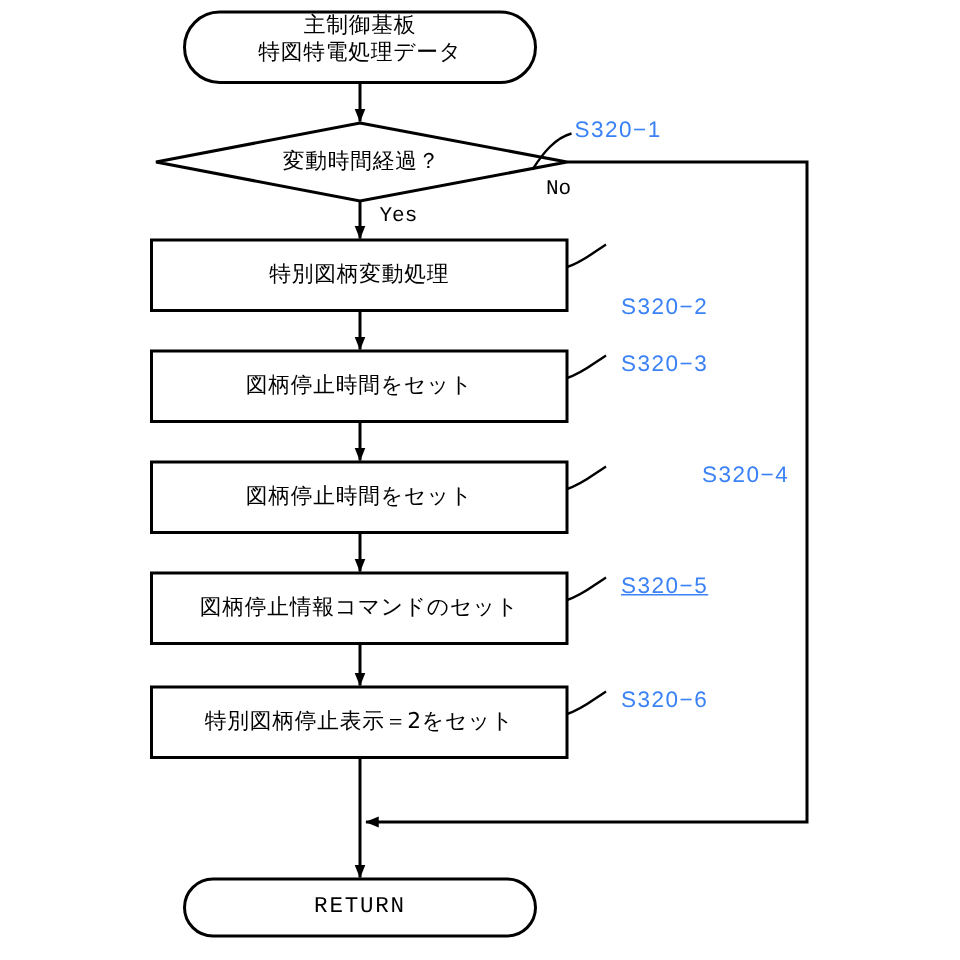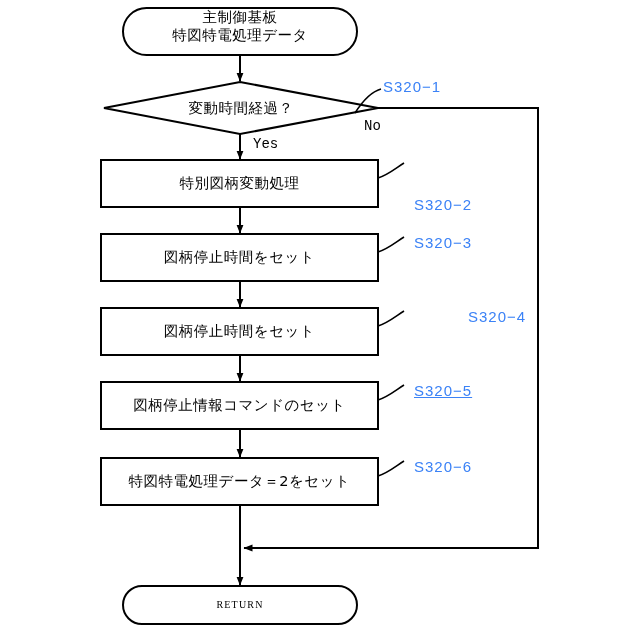--- a/index.html
+++ b/index.html
@@ -51,22 +51,22 @@
     line-height: 1.25;
     white-space: nowrap;
     pointer-events: none;
   }
   .jp {
     font-family: "DejaVu Sans", "Liberation Sans", sans-serif;
     font-size: 14.5px;
     letter-spacing: 0.5px;
   }
   .latin {
-    font-family: Liberation Serif, serif;
-    font-size: 10px;
+    font-family: Liberation Mono, monospace;
+    font-size: 15px;
     letter-spacing: 1.2px;
   }
   .step-label {
     position: absolute;
     font-family: "Liberation Sans", "DejaVu Sans", sans-serif;
     font-size: 15px;
     letter-spacing: 1px;
     color: #3b82f6;
     white-space: nowrap;
   }
@@ -155,21 +155,21 @@
     <span>図柄停止時間をセット</span>
   </div>
   <div class="step-label" style="left:424px; top:308px;margin-left:44px;">S320−4</div>
 
   <div class="node-text jp" style="left:101px; top:382px; width:277px; height:47px;">
     <span>図柄停止情報コマンドのセット</span>
   </div>
   <div class="step-label" style="left:414px; top:382px;text-decoration:underline;">S320−5</div>
 
   <div class="node-text jp" style="left:101px; top:458px; width:277px; height:47px;">
-    <span>特図特電処理データ＝2をセット</span>
+    <span>特別図柄停止表示＝2をセット</span>
   </div>
   <div class="step-label" style="left:414px; top:458px;">S320−6</div>
 
   <div class="node-text latin" style="left:123px; top:586px; width:234px; height:38px;">
     <span>RETURN</span>
   </div>
 
 </div>
 
 </body></html>

